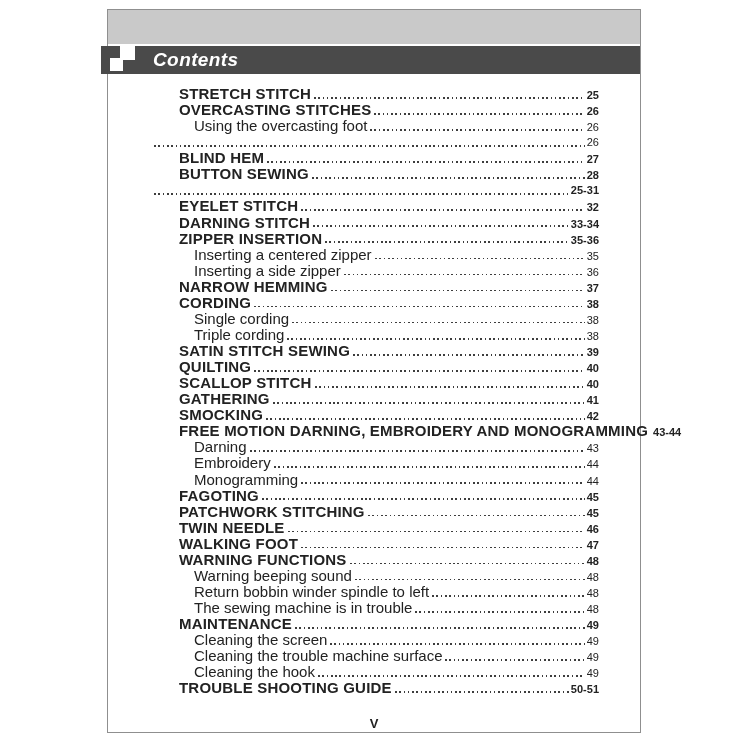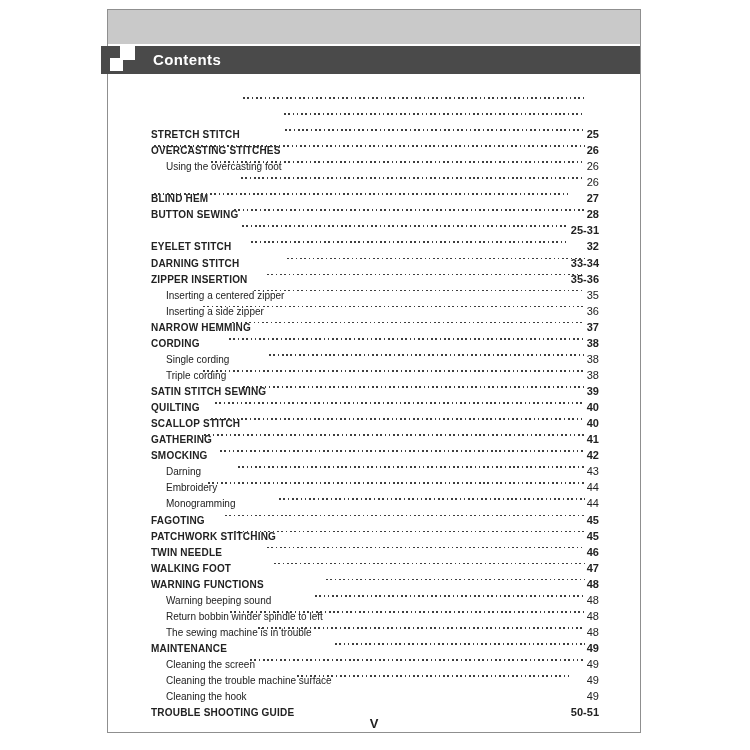--- a/index.html
+++ b/index.html
@@ -16,37 +16,39 @@
     position:absolute; left:0; top:0; width:100%; height:34px;
     background:#c9c9c9;
   }
 
   .header-bar {
     position:absolute; left:-7px; top:36px; width:calc(100% + 7px); height:28px;
     background:#4a4a4a;
   }
   .header-bar .title {
     position:absolute; left:52px; top:0; line-height:28px;
-    color:#ffffff; font-size:15px; font-weight:bold; letter-spacing:0.4px;
+    color:#ffffff; font-size:19px; font-weight:bold; letter-spacing:0.4px;
     white-space:nowrap;
+    font-style:italic;
   }
   .logo-sq-a {
     position:absolute; left:19px; top:-1px; width:15px; height:15px; background:#ffffff;
   }
   .logo-sq-b {
     position:absolute; left:9px; top:12px; width:13px; height:13px; background:#ffffff;
   }
 
   .toc { position:absolute; left:43px; right:41px; top:76px; }
   .row { display:flex; align-items:baseline; height:16.07px; line-height:16.07px; }
   .row .lbl {
-    font-size:10px; font-weight:bold; color:#222222; letter-spacing:0.2px;
+    font-size:15px; font-weight:bold; color:#222222; letter-spacing:0.2px;
     white-space:nowrap;
-  }
-  .row .pg { font-size:11px; font-weight:bold; color:#222222; white-space:nowrap;margin-top:40px; }
+    margin-left:28px;
+  }
+  .row .pg { font-size:11px; font-weight:bold; color:#222222; white-space:nowrap; }
   .row.sub .lbl { font-weight:normal; padding-left:15px; letter-spacing:0; }
   .row.sub .pg  { font-weight:normal; }
   .leader {
     flex:1 1 auto; align-self:flex-end; height:1.7px; margin:0 2px 3.5px 3px;
     background-image:repeating-linear-gradient(to right,
       #3d3d3d 0, #3d3d3d 1.6px, transparent 1.6px, transparent 4.3px);
   }
 
   .page-num {
     position:absolute; left:0; right:0; bottom:1px; text-align:center;
@@ -163,20 +165,25 @@
       <div class="row">
         <span class="lbl">GATHERING</span>
         <span class="leader"></span>
         <span class="pg">41</span>
       </div>
       <div class="row">
         <span class="lbl">SMOCKING</span>
         <span class="leader"></span>
         <span class="pg">42</span>
       </div>
+      <div class="row">
+        <span class="lbl">FREE MOTION DARNING, EMBROIDERY AND MONOGRAMMING</span>
+        <span class="leader"></span>
+        <span class="pg">43-44</span>
+      </div>
       <div class="row sub">
         <span class="lbl">Darning</span>
         <span class="leader"></span>
         <span class="pg">43</span>
       </div>
       <div class="row sub">
         <span class="lbl">Embroidery</span>
         <span class="leader"></span>
         <span class="pg">44</span>
       </div>

